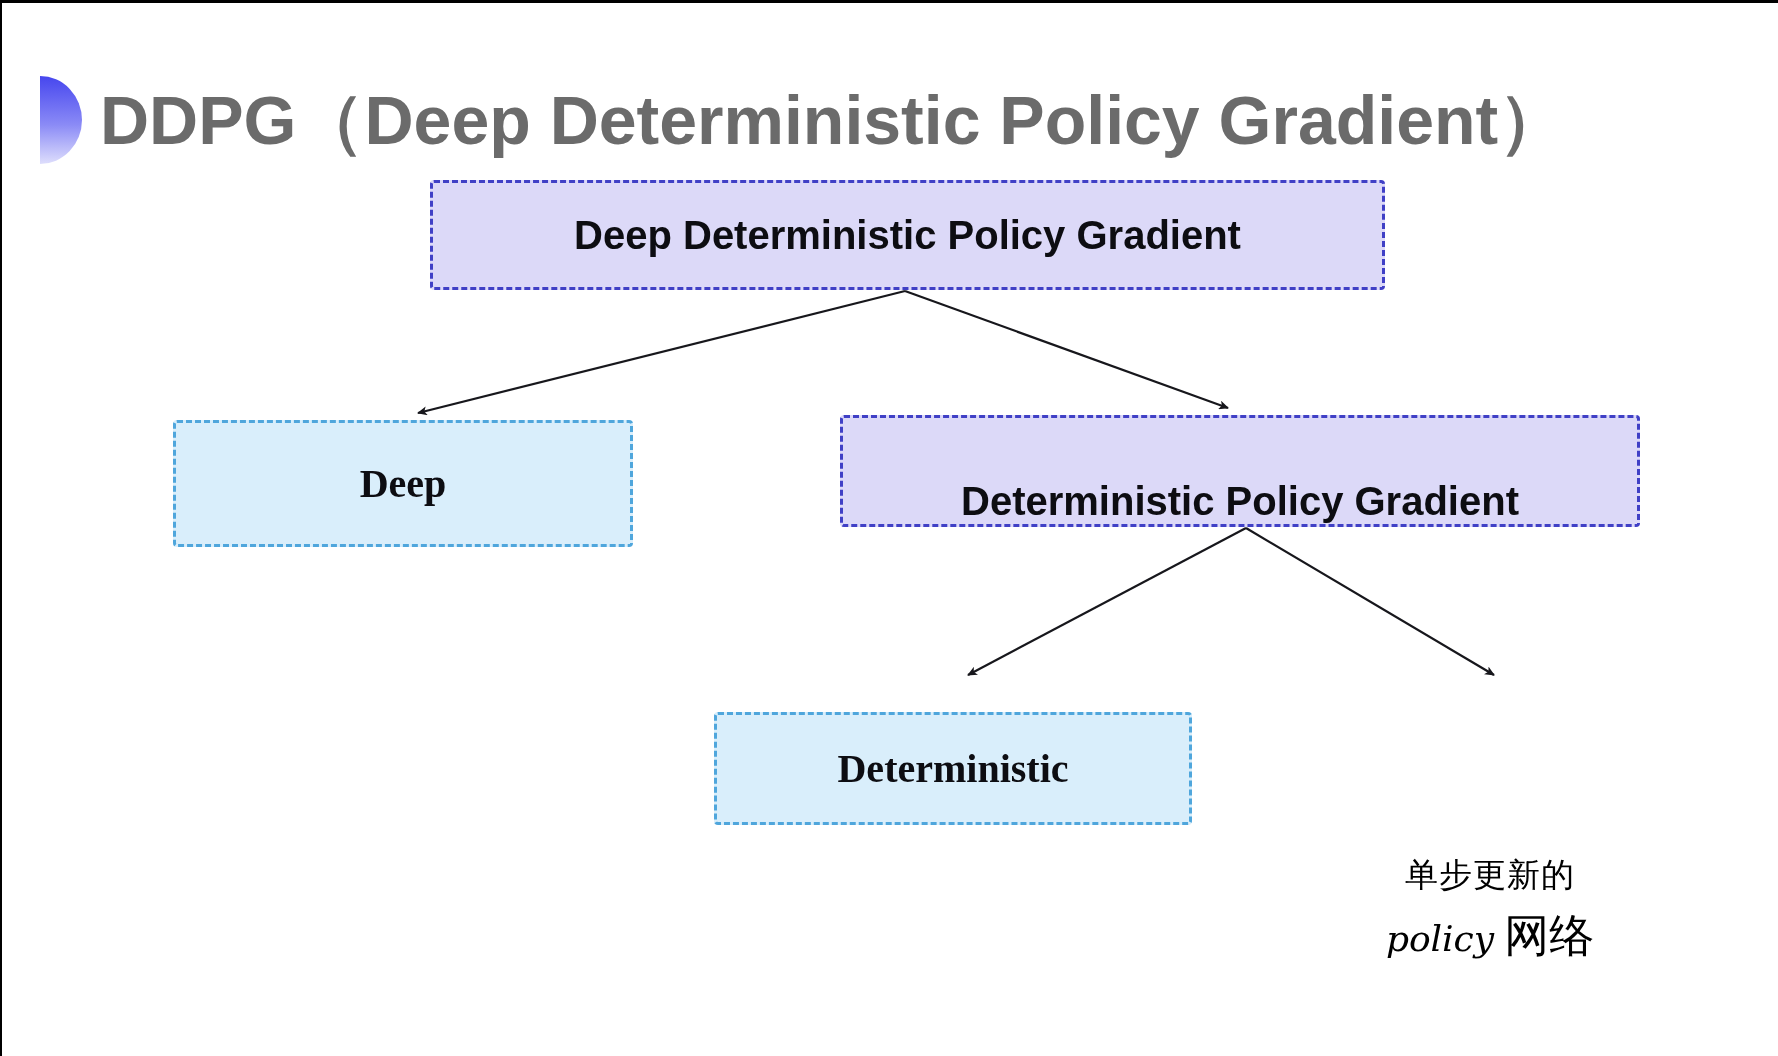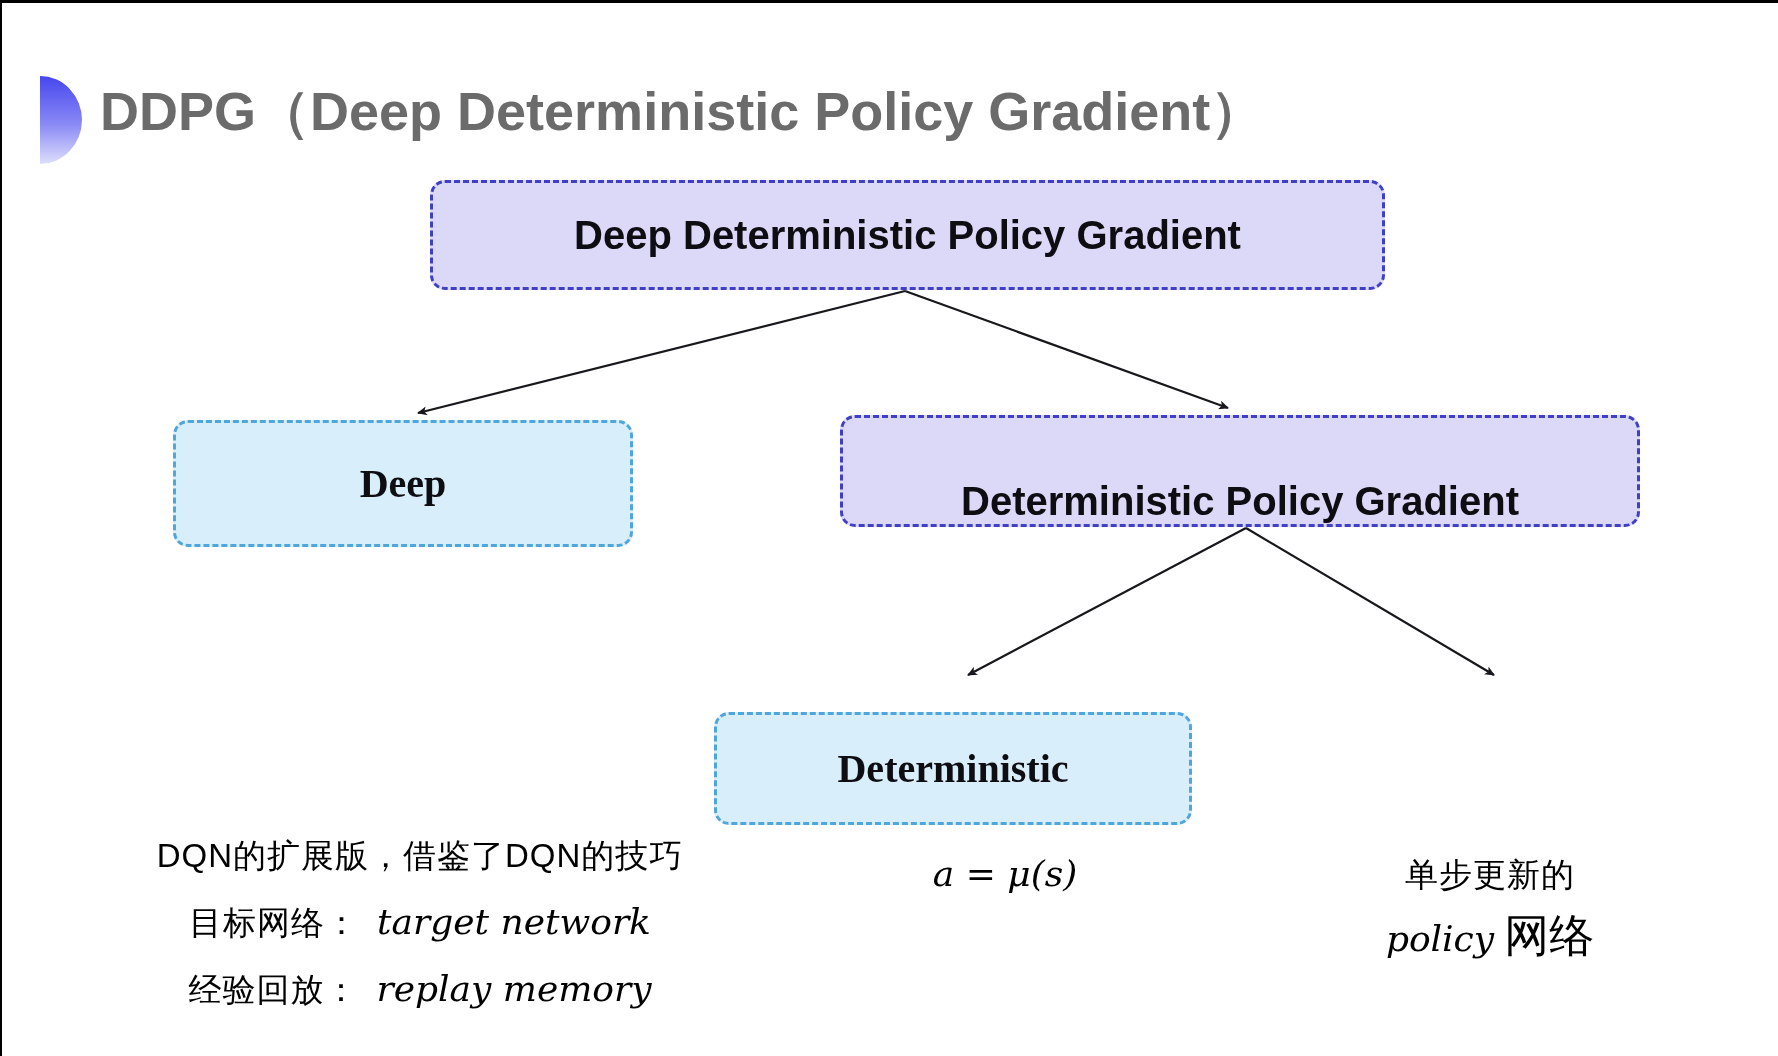--- a/index.html
+++ b/index.html
@@ -15,27 +15,27 @@
   .frame-top{position:absolute;left:0;top:0;width:100%;height:3px;background:#000;}
   .frame-left{position:absolute;left:0;top:0;width:2px;height:100%;background:#000;}
 
   .title-bullet{
     position:absolute; left:40px; top:76px; width:42px; height:88px;
     background:linear-gradient(to bottom,#4646ee 0%,#8a8af6 55%,#dedefc 100%);
     border-radius:0 100% 100% 0 / 0 50% 50% 0;
   }
   .page-title{
     position:absolute; left:100px; top:76px; width:1500px;
-    font-size:54px; font-weight:600; letter-spacing:0px;
+    font-size:68px; font-weight:600; letter-spacing:0px;
     color:var(--title-color); white-space:nowrap;
   }
 
   .node{
     position:absolute; display:flex; align-items:center; justify-content:center;
-    border-radius:15px; font-size:40px; font-weight:600; color:var(--node-text);
+    border-radius:4px; font-size:40px; font-weight:600; color:var(--node-text);
     text-align:center;
   }
   .node.purple{background:var(--purple-fill); border:3px dashed var(--purple-border);}
   .node.cyan{background:var(--cyan-fill); border:3px dashed var(--cyan-border);font-family:Liberation Serif, serif;}
 
   .node-ddpg{left:430px; top:180px; width:949px; height:104px;}
   .node-deep{left:173px; top:420px; width:454px; height:121px;}
   .node-dpg{left:840px; top:415px; width:794px; height:106px;align-items:flex-end;}
   .node-det{left:714px; top:712px; width:472px; height:107px;}
   .node-pg{left:1263px; top:682px; width:454px; height:107px;}
@@ -88,36 +88,22 @@
   <div class="node cyan node-deep">
     <span>Deep</span>
   </div>
   <div class="node purple node-dpg">
     <span>Deterministic Policy Gradient</span>
   </div>
   <div class="node cyan node-det">
     <span>Deterministic</span>
   </div>
 
-  <div class="ann ann-deep">
-    <div class="row">
-      <span class="cn">DQN的扩展版，借鉴了DQN的技巧</span>
-    </div>
-    <div class="row">
-      <span class="cn">目标网络：</span><span class="en">target network</span>
-    </div>
-    <div class="row">
-      <span class="cn">经验回放：</span><span class="en">replay memory</span>
-    </div>
-  </div>
 
   <div class="ann ann-det">
-    <div class="row">
-      <span class="math">a = μ(s)</span>
-    </div>
   </div>
 
   <div class="ann ann-pg">
     <div class="row">
       <span class="cn">单步更新的</span>
     </div>
     <div class="row">
       <span class="en">policy</span><span class="en cn-inline">网络</span>
     </div>
   </div>

